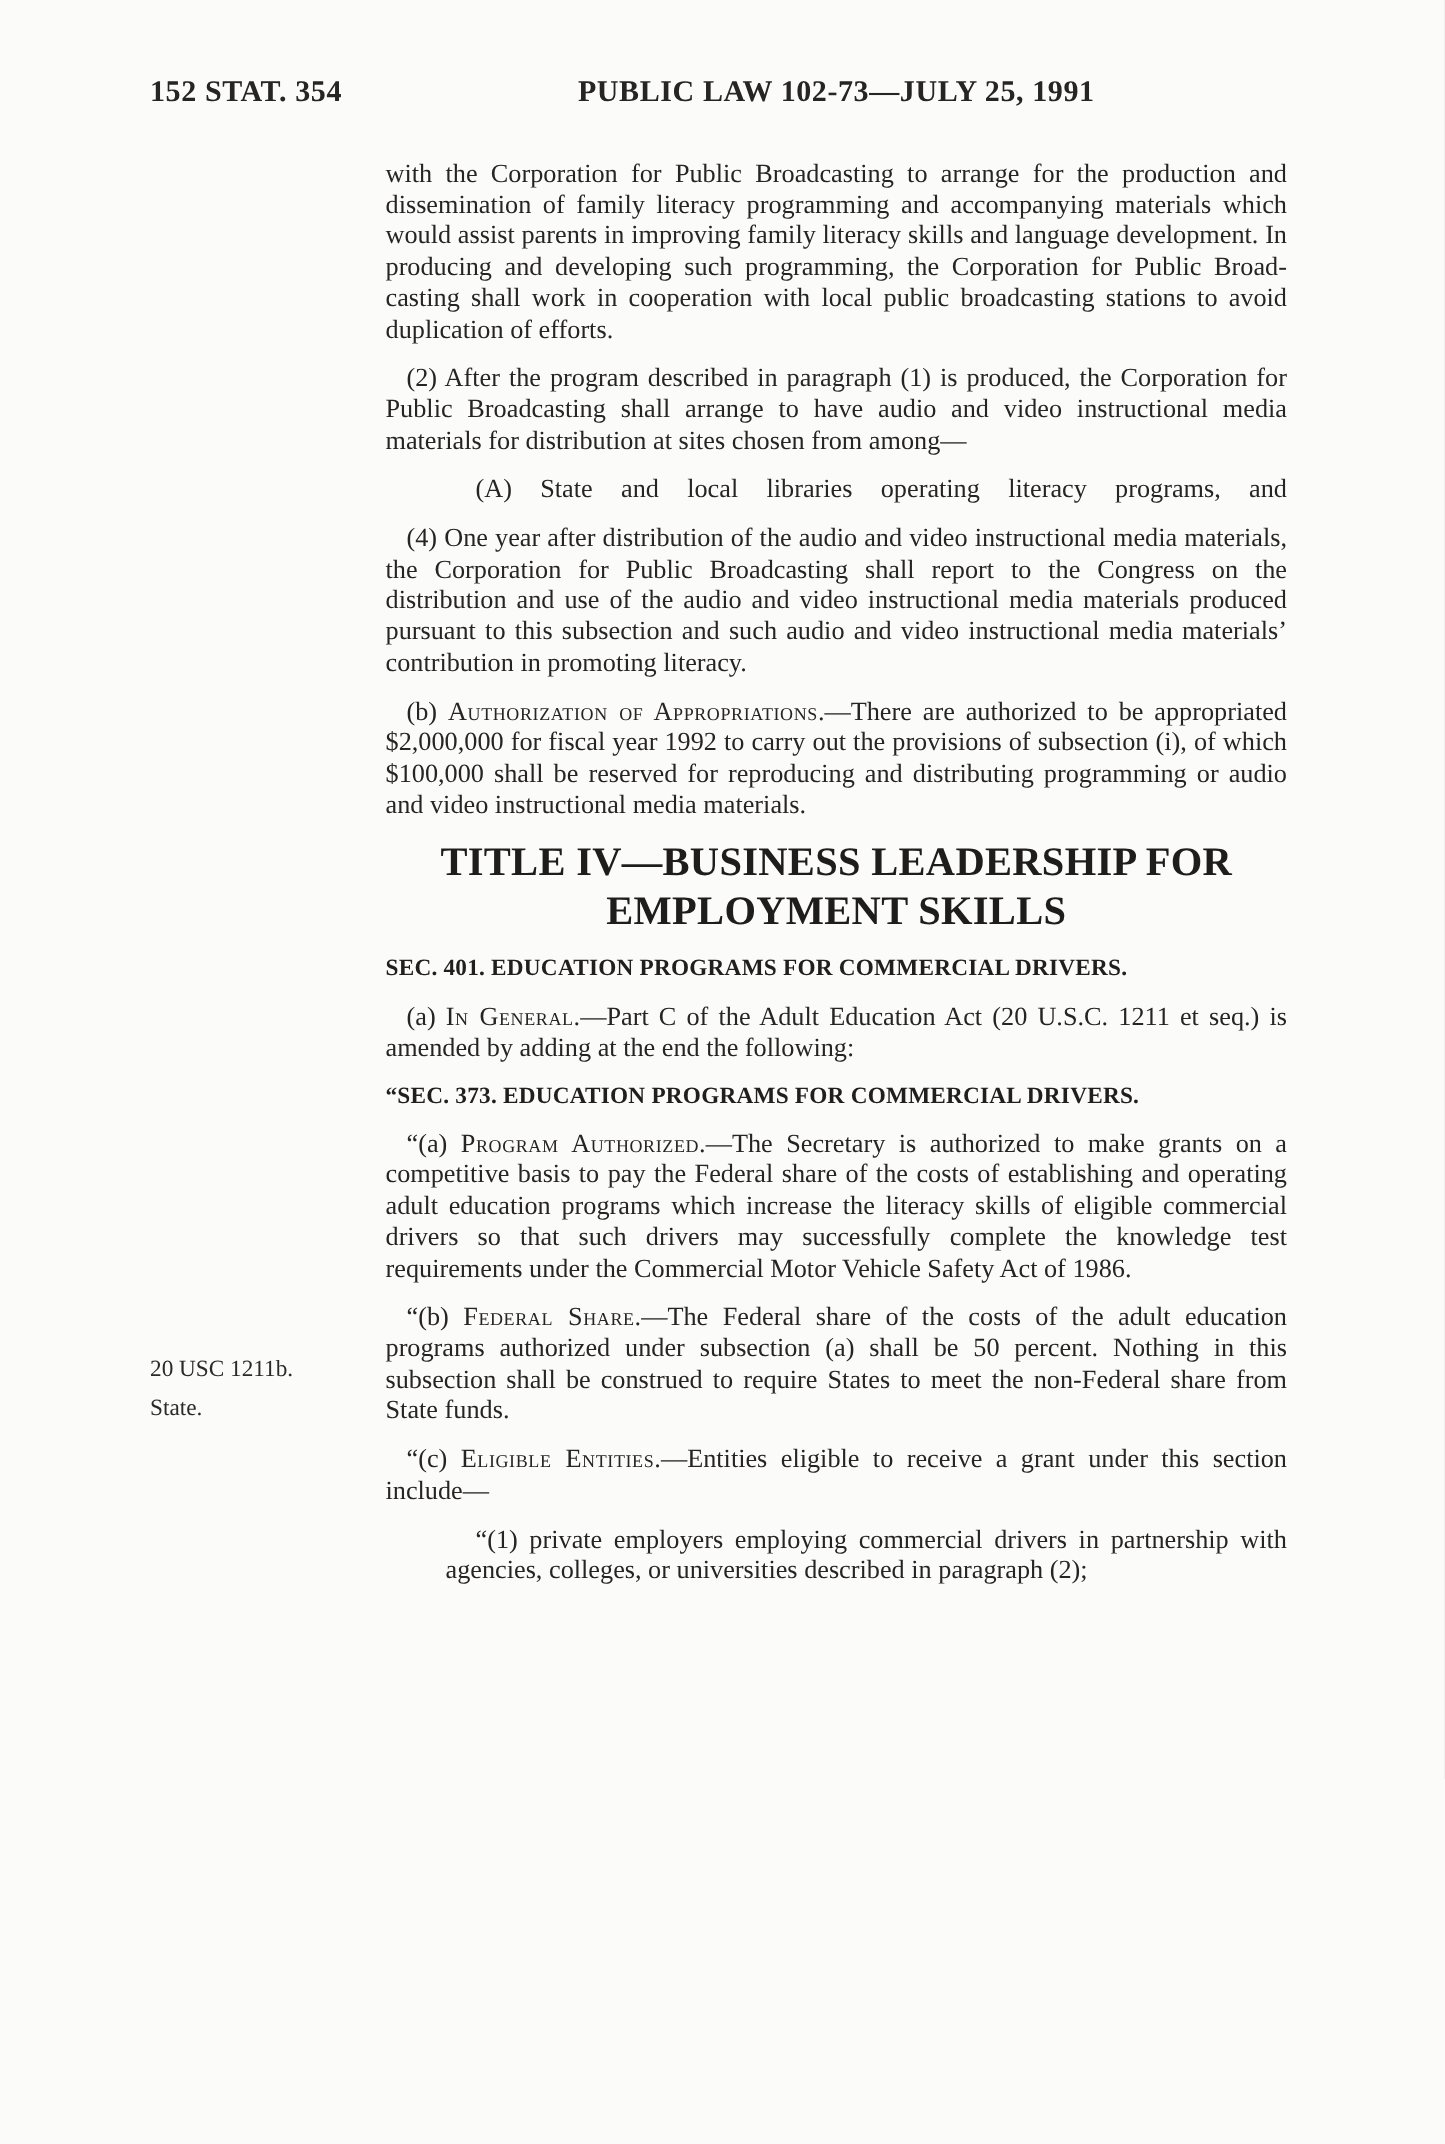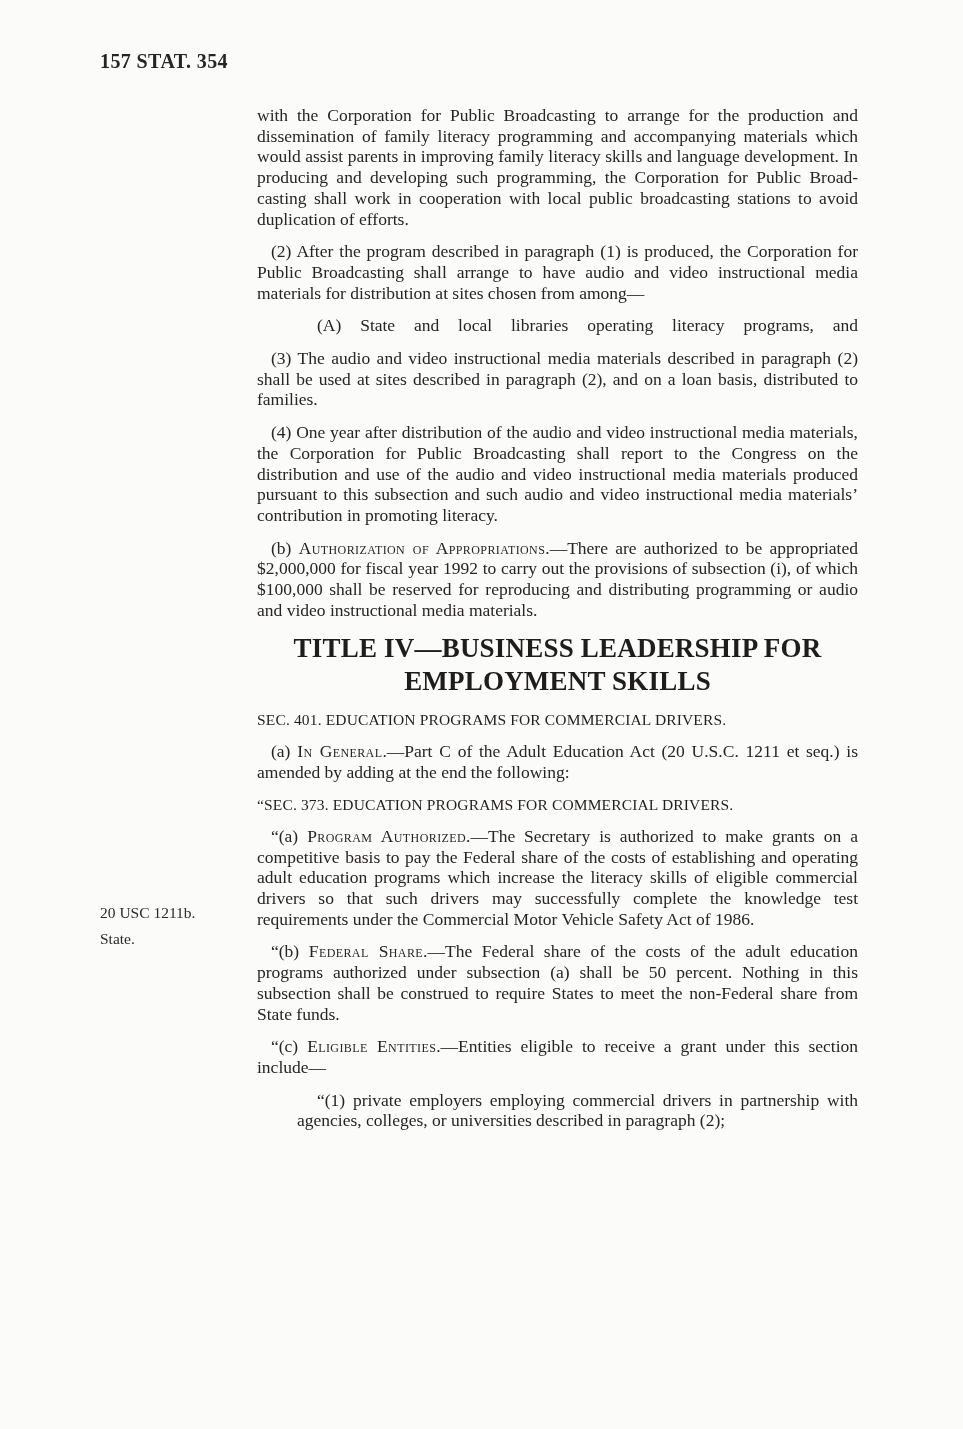--- a/index.html
+++ b/index.html
@@ -46,47 +46,47 @@
   .sub{padding-left:40px;text-indent:20px;}
   .force-just{text-align-last:justify;}
   .sc{font-variant:small-caps;letter-spacing:0.4px;}
   .title-heading{
     margin:4px 0 16px;
     font-size:27px;line-height:33px;font-weight:bold;
     text-align:center;text-indent:0;letter-spacing:0.2px;
     color:#1f1d1b;
   }
   .sec-heading{
-    font-size:15.5px;line-height:19px;font-weight:normal;
+    font-size:15.5px;line-height:19px;font-weight:bold;
     text-align:left;text-indent:0;letter-spacing:0.15px;
     color:#211f1d;
   }
   .h-sec401{margin:22px 0 8px;}
   .h-sec373{margin:15px 0 5px;}
 </style>
 </head>
 <body>
 
 <div class="page">
 
-  <div class="stat-num">157 STAT. 354</div>
+  <div class="stat-num">152 STAT. 354</div>
+  <div class="law-title">PUBLIC LAW 102-73—JULY 25, 1991</div>
 
   <div class="margin-note note-usc">20 USC 1211b.</div>
   <div class="margin-note note-grants">State.</div>
 
   <div class="content">
 
     <p>with the Corporation for Public Broadcasting to arrange for the production and dissemination of family literacy programming and accompanying materials which would assist parents in improving family literacy skills and language development. In producing and developing such programming, the Corporation for Public Broad­casting shall work in cooperation with local public broadcasting stations to avoid duplication of efforts.</p>
 
     <p class="ind">(2) After the program described in paragraph (1) is produced, the Corporation for Public Broadcasting shall arrange to have audio and video instructional media materials for distribution at sites chosen from among—</p>
 
     <p class="sub force-just">(A) State and local libraries operating literacy programs, and</p>
 
 
-    <p class="ind">(3) The audio and video instructional media materials described in paragraph (2) shall be used at sites described in paragraph (2), and on a loan basis, distributed to families.</p>
 
     <p class="ind">(4) One year after distribution of the audio and video instructional media materials, the Corporation for Public Broadcasting shall report to the Congress on the distribution and use of the audio and video instructional media materials produced pursuant to this subsection and such audio and video instructional media materials’ contribution in promoting literacy.</p>
 
     <p class="ind"><span>(b) </span><span class="sc">Authorization of Appropriations</span><span>.—There are authorized to be appropriated $2,000,000 for fiscal year 1992 to carry out the provisions of subsection (i), of which $100,000 shall be reserved for reproducing and distributing programming or audio and video instructional media materials.</span></p>
 
     <p class="title-heading">TITLE IV—BUSINESS LEADERSHIP FOR EMPLOYMENT SKILLS</p>
 
     <p class="sec-heading h-sec401">SEC. 401. EDUCATION PROGRAMS FOR COMMERCIAL DRIVERS.</p>
 
     <p class="ind"><span>(a) </span><span class="sc">In General</span><span>.—Part C of the Adult Education Act (20 U.S.C. 1211 et seq.) is amended by adding at the end the following:</span></p>

